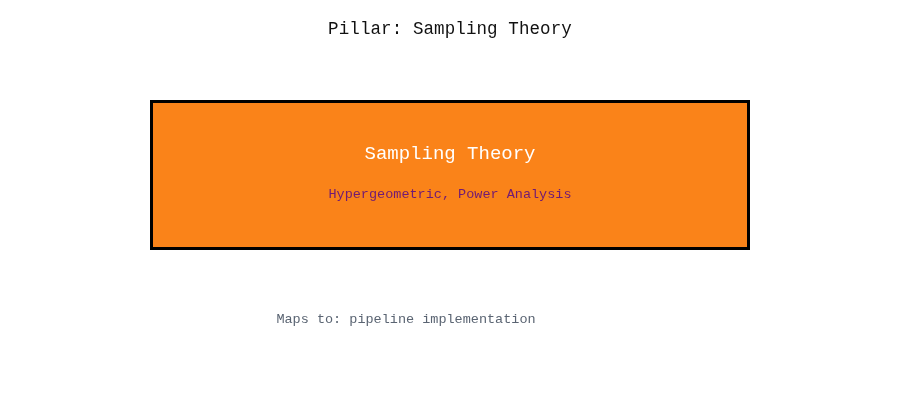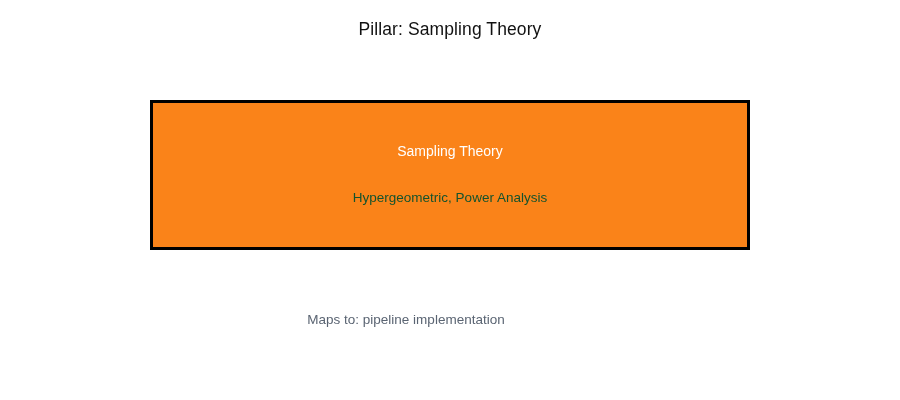--- a/index.html
+++ b/index.html
@@ -11,20 +11,21 @@
     height: 400px;
     background: #ffffff;
     font-family: "Liberation Sans", sans-serif;
     overflow: hidden;
   }
   .canvas {
     position: relative;
     width: 900px;
     height: 400px;
     background: #ffffff;
+    font-family: Liberation Mono, monospace;
   }
   .page-title {
     position: absolute;
     left: 0;
     top: 19px;
     width: 900px;
     text-align: center;
     font-size: 17.5px;
     color: #111111;
     letter-spacing: 0.1px;
@@ -39,29 +40,29 @@
     box-sizing: border-box;
     background: #fa8319;
     border: 3px solid #000000;
     display: flex;
     flex-direction: column;
     align-items: center;
     justify-content: flex-start;
   }
   .pillar-label {
     margin-top: 40px;
-    font-size: 14px;
+    font-size: 19px;
     color: #ffffff;
     text-align: right;
     white-space: nowrap;
   }
   .pillar-subtitle {
-    margin-top: 31px;
+    margin-top: 22px;
     font-size: 13.5px;
-    color: #14532d;
+    color: #701a75;
     text-align: center;
     white-space: nowrap;
   }
   .footer-note {
     position: absolute;
     left: 0;
     top: 312px;
     width: 812px;
     text-align: center;
     font-size: 13.5px;

